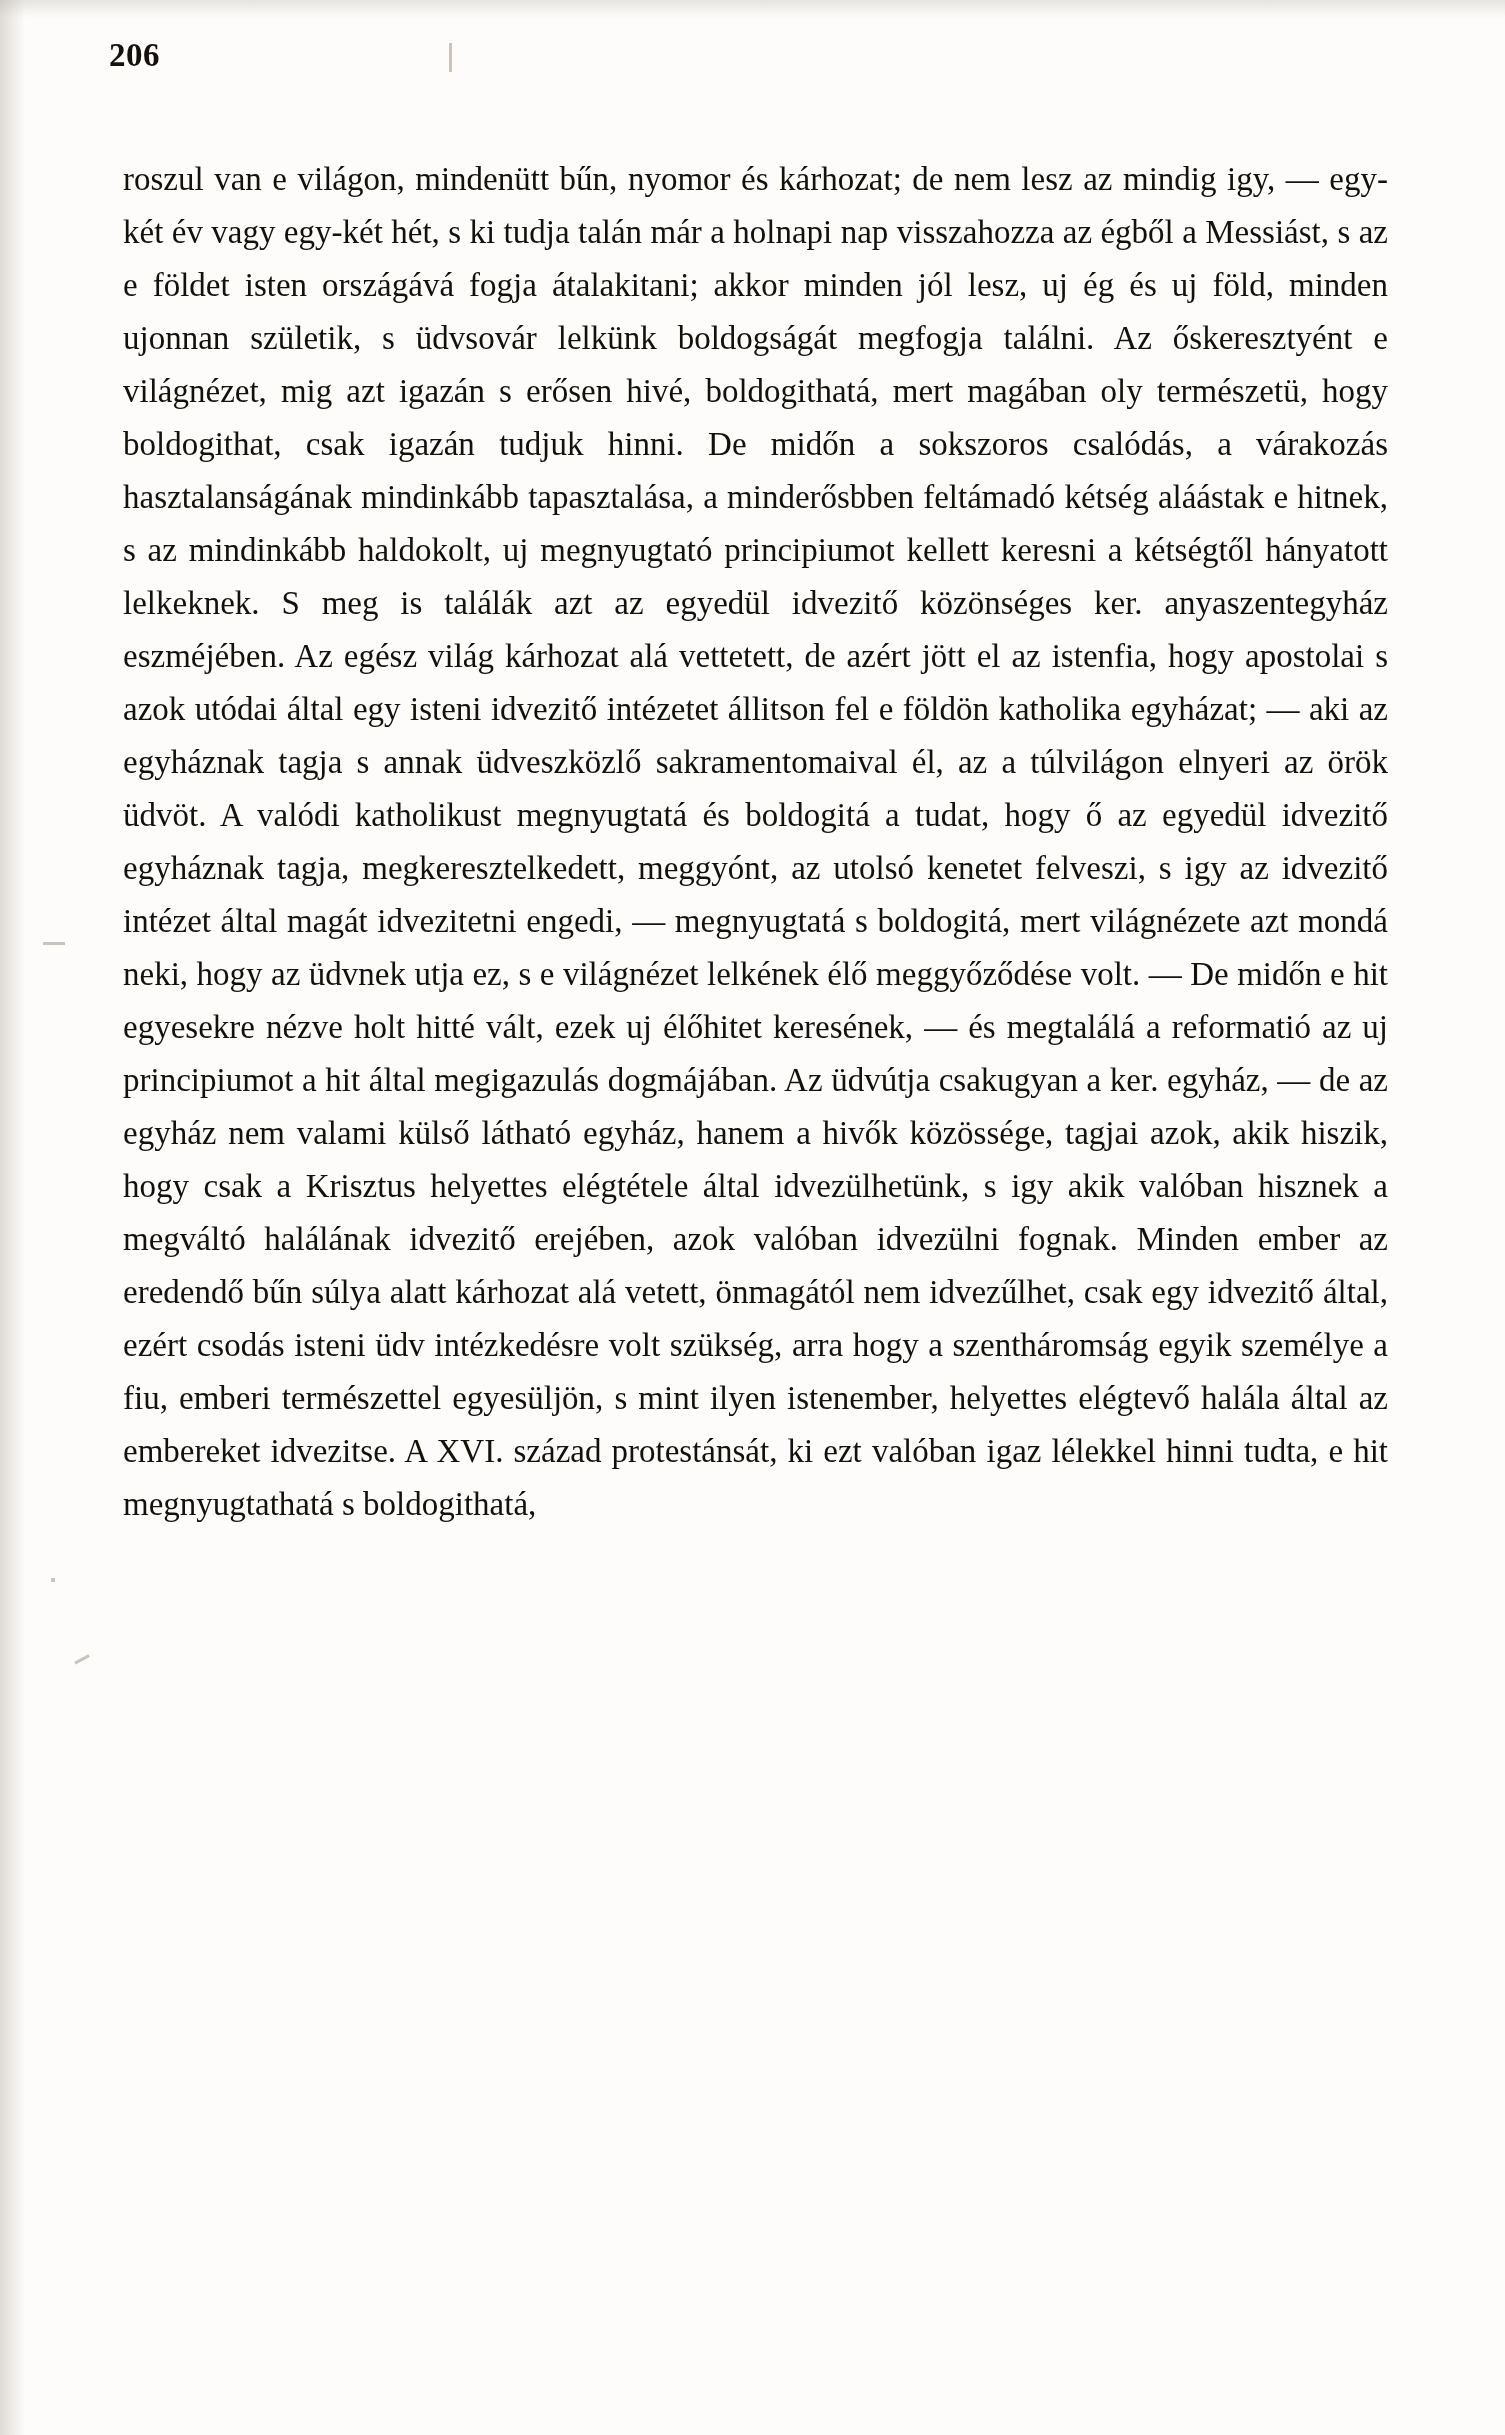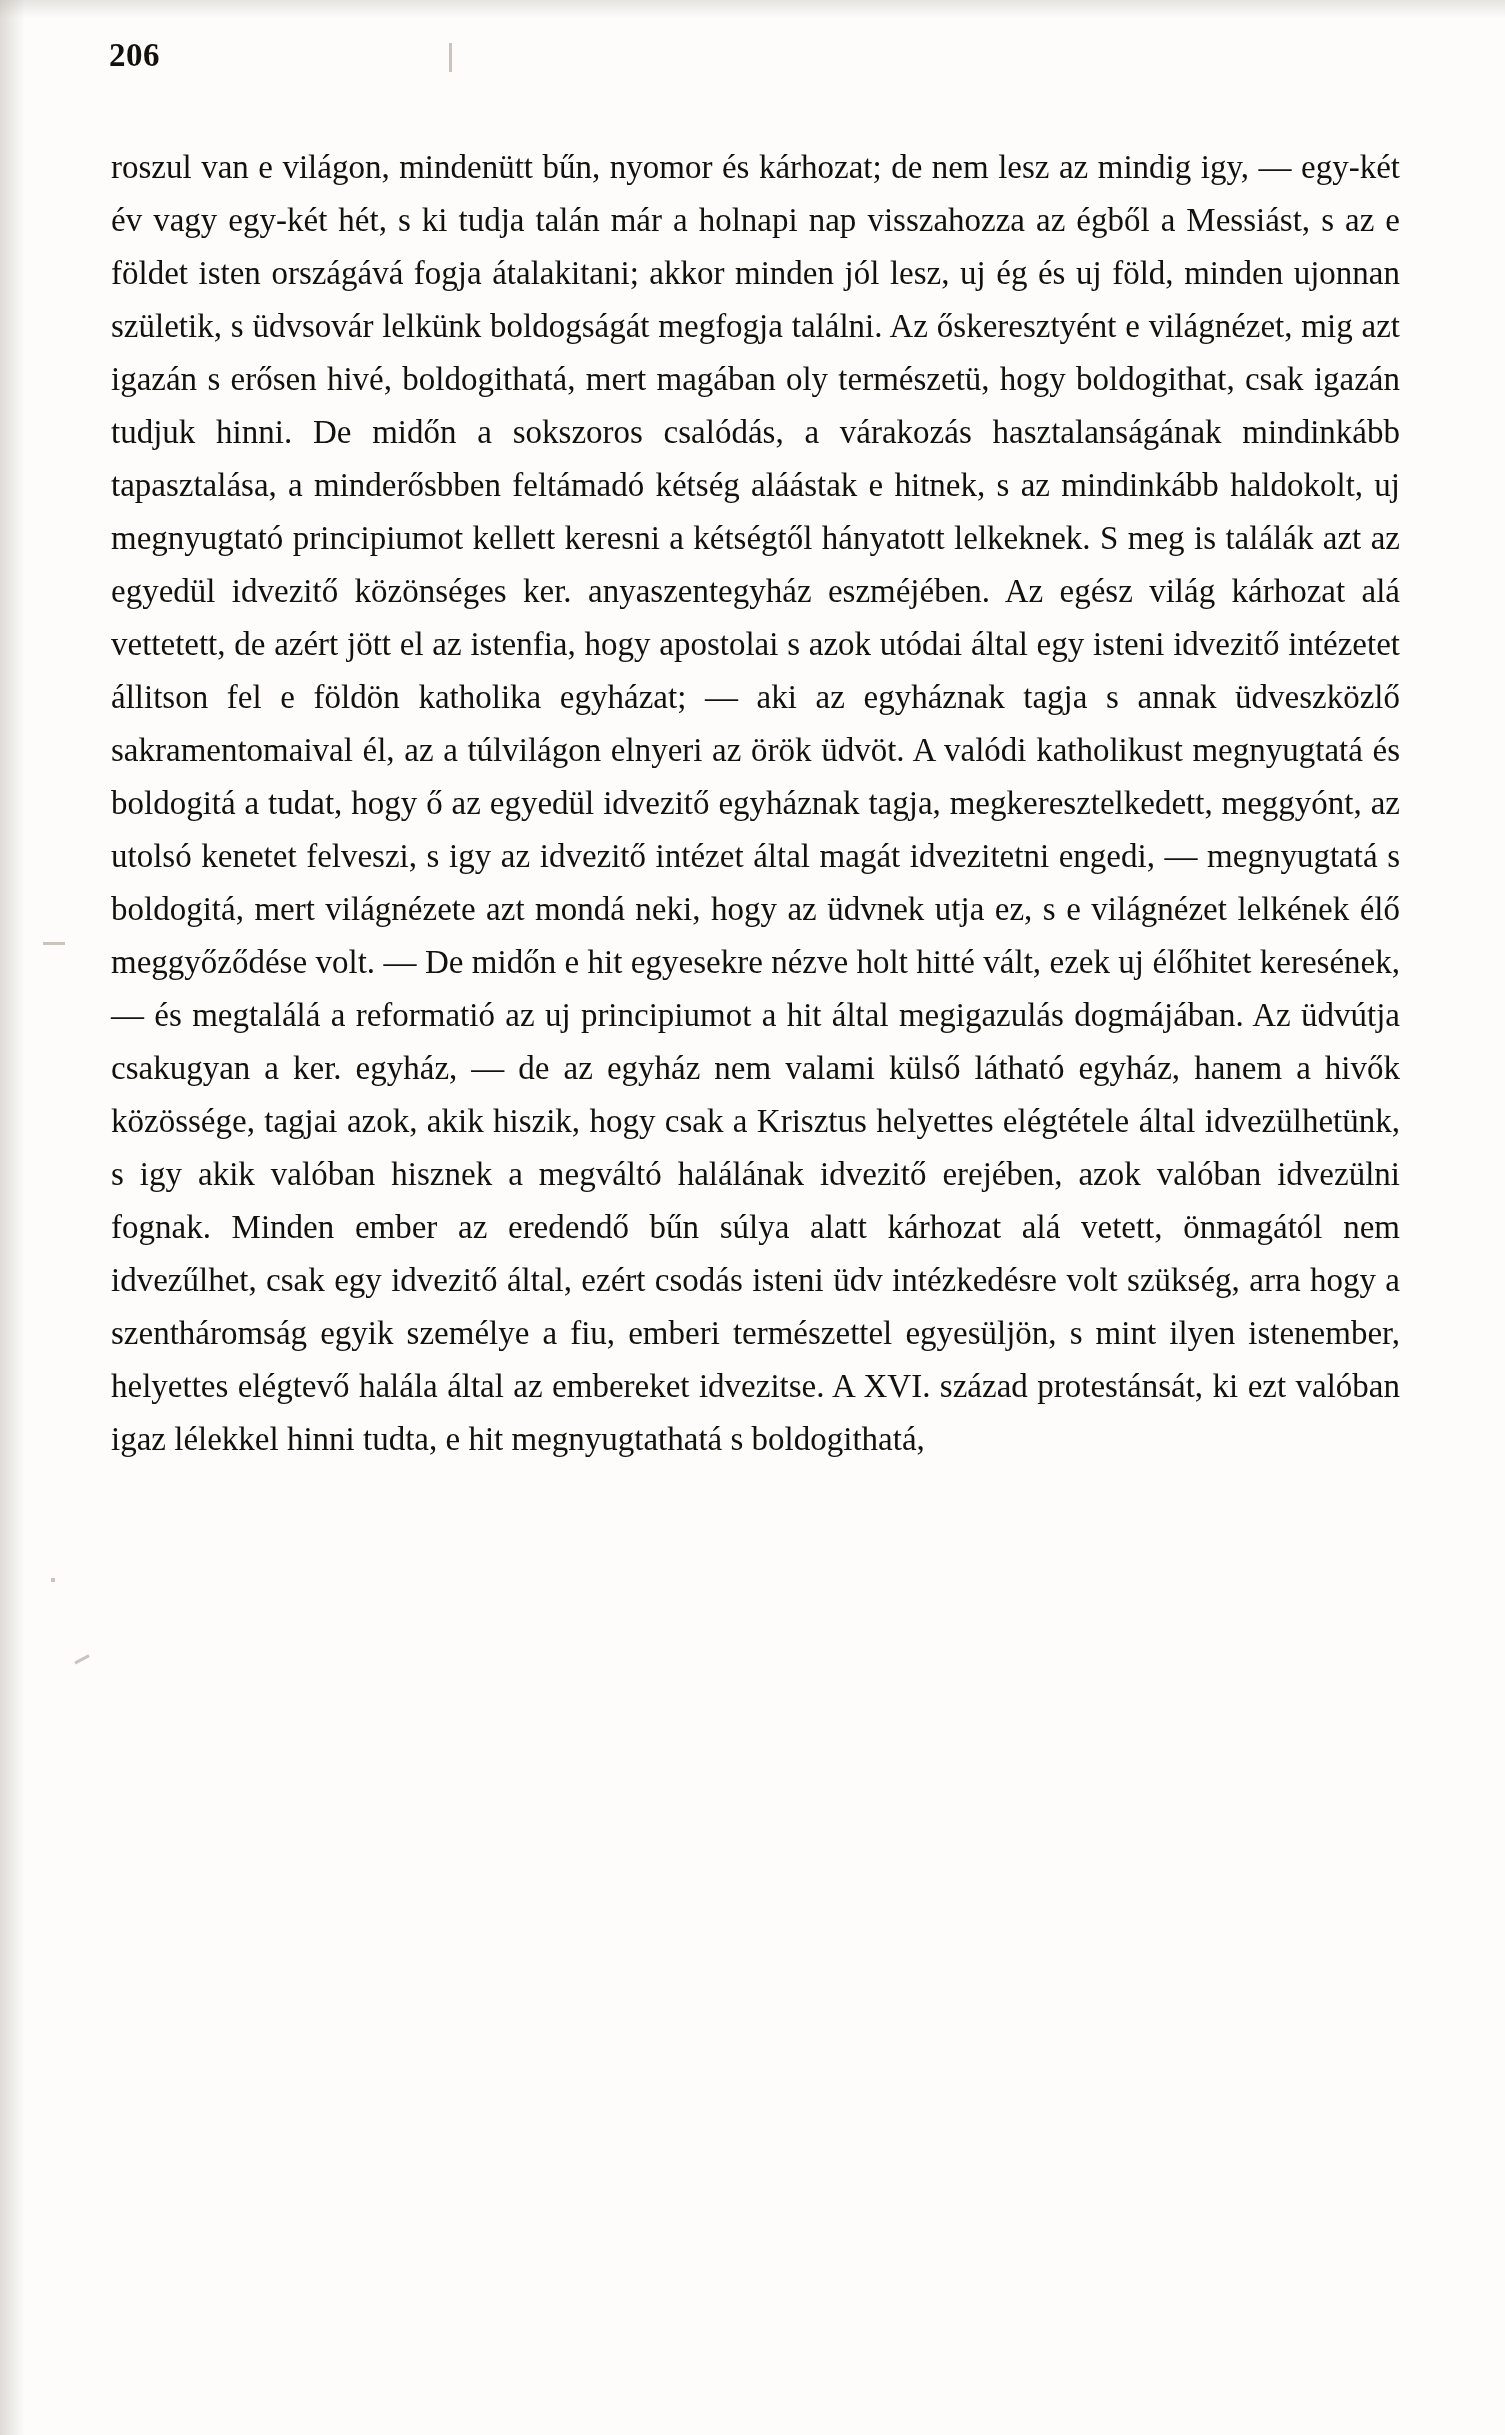--- a/index.html
+++ b/index.html
@@ -39,21 +39,21 @@
     width: 1297px;
     font-size: 33px;
     line-height: 53px;
     text-align: justify;
     text-justify: inter-word;
     color: #14110d;
     font-family: "Liberation Serif", serif;
     hyphens: manual;
   }
   .body-text p {
-    margin: 4px;
+    margin: 16px;
     text-indent: 0;
   }
   
   .speckle {
     position: absolute;
     background: #b9b2a8;
     opacity: 0.75;
   }
   .edge-shade-left {
     position: absolute;

